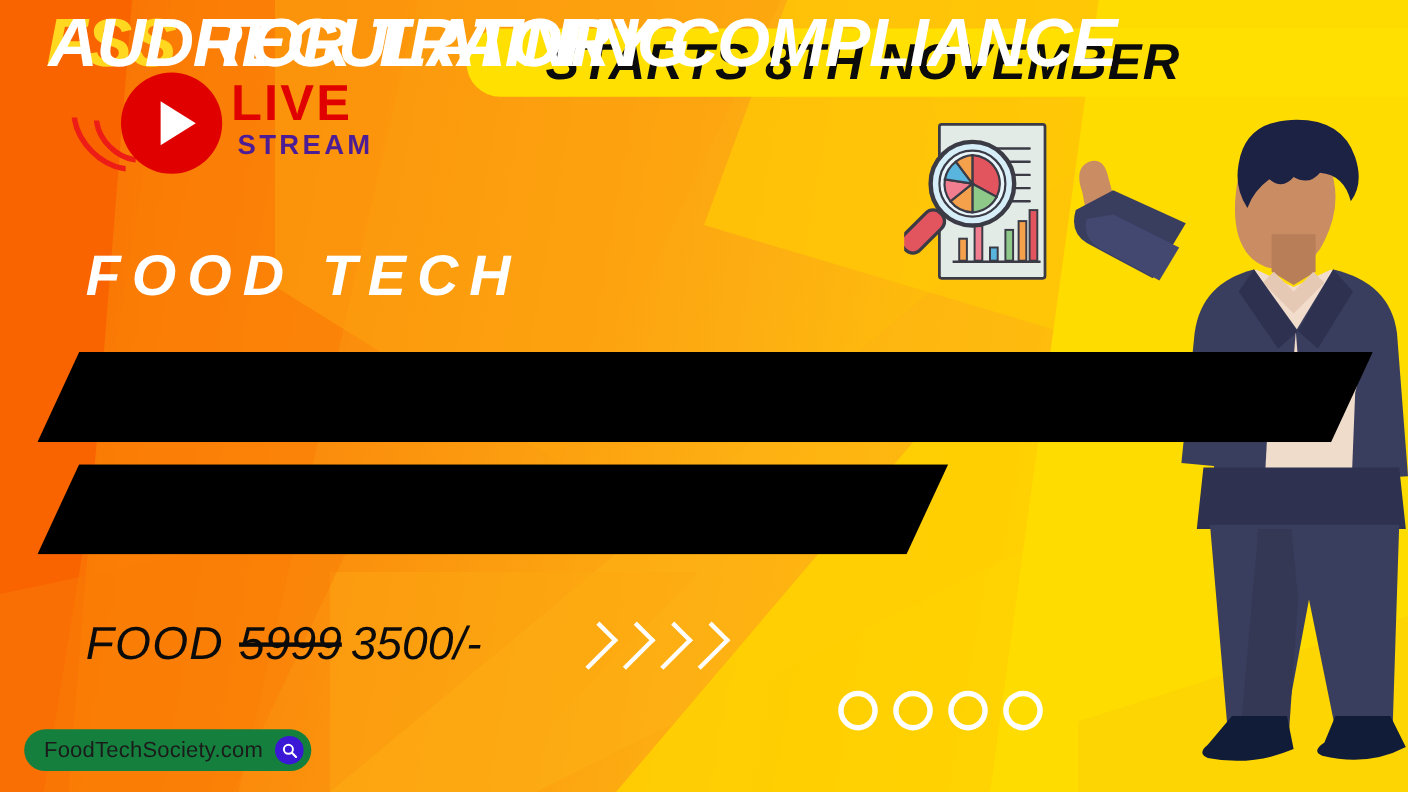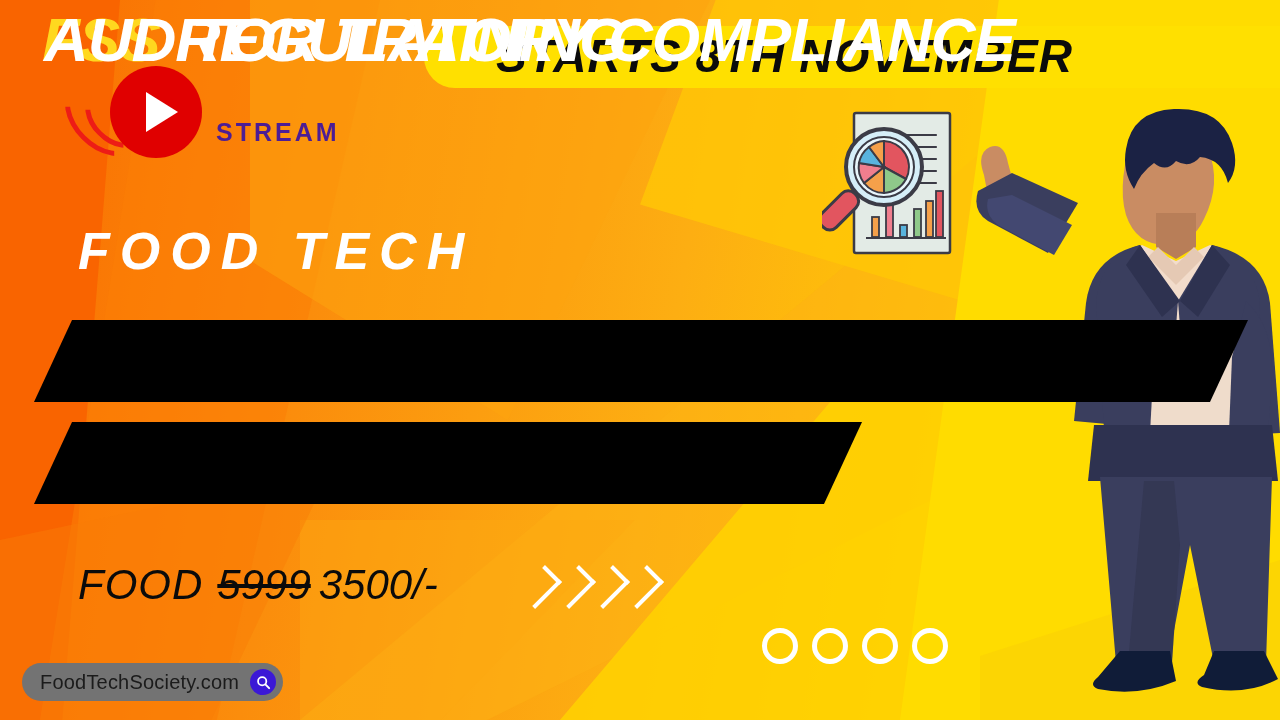--- a/index.html
+++ b/index.html
@@ -86,21 +86,21 @@
   #chevrons{position:absolute;left:528px;top:562px;width:140px;height:48px;}
   .chev{position:absolute;top:6px;width:20px;height:34px;
         border-right:4px solid #FFFFFF;border-top:4px solid #FFFFFF;
         transform:rotate(45deg);}
 
   
   #dots{position:absolute;left:762px;top:628px;width:180px;height:34px;}
   .dot{position:absolute;top:0;width:26px;height:26px;border:5px solid #FFFFFF;border-radius:50%;}
 
   
-  #site-badge{position:absolute;left:22px;top:663px;height:38px;background:#737373;
+  #site-badge{position:absolute;left:22px;top:663px;height:38px;background:#15803d;
               border-radius:19px;display:flex;align-items:center;padding:0 7px 0 18px;}
   #site-name{font-size:20px;color:#1B1B1B;letter-spacing:.2px;white-space:nowrap;}
   #search-badge{width:26px;height:26px;border-radius:50%;background:#3B18D6;margin-left:11px;
                 display:flex;align-items:center;justify-content:center;}
 
   
   #report{position:absolute;left:822px;top:105px;width:180px;height:160px;}
 
   
   #person{position:absolute;left:960px;top:95px;width:320px;height:625px;}
@@ -195,20 +195,21 @@
       <path d="M254 556 h50 l14 28 q-34 18 -76 8 q-10 -4 2 -12 Z" fill="#101C38"></path>
     </svg>
   </div>
 
   <div id="live-logo">
     <div class="wave w1"></div>
     <div class="wave w2"></div>
     <div class="play-circle">
       <div class="play-tri"></div>
     </div>
+    <div class="live-word">LIVE</div>
     <div class="stream-word">STREAM</div>
   </div>
 
   <div id="date-pill">
     <div id="date-text">STARTS 8TH NOVEMBER</div>
   </div>
 
   <div id="eyebrow">FOOD TECH</div>
 
   <div class="band" id="band1"></div>

